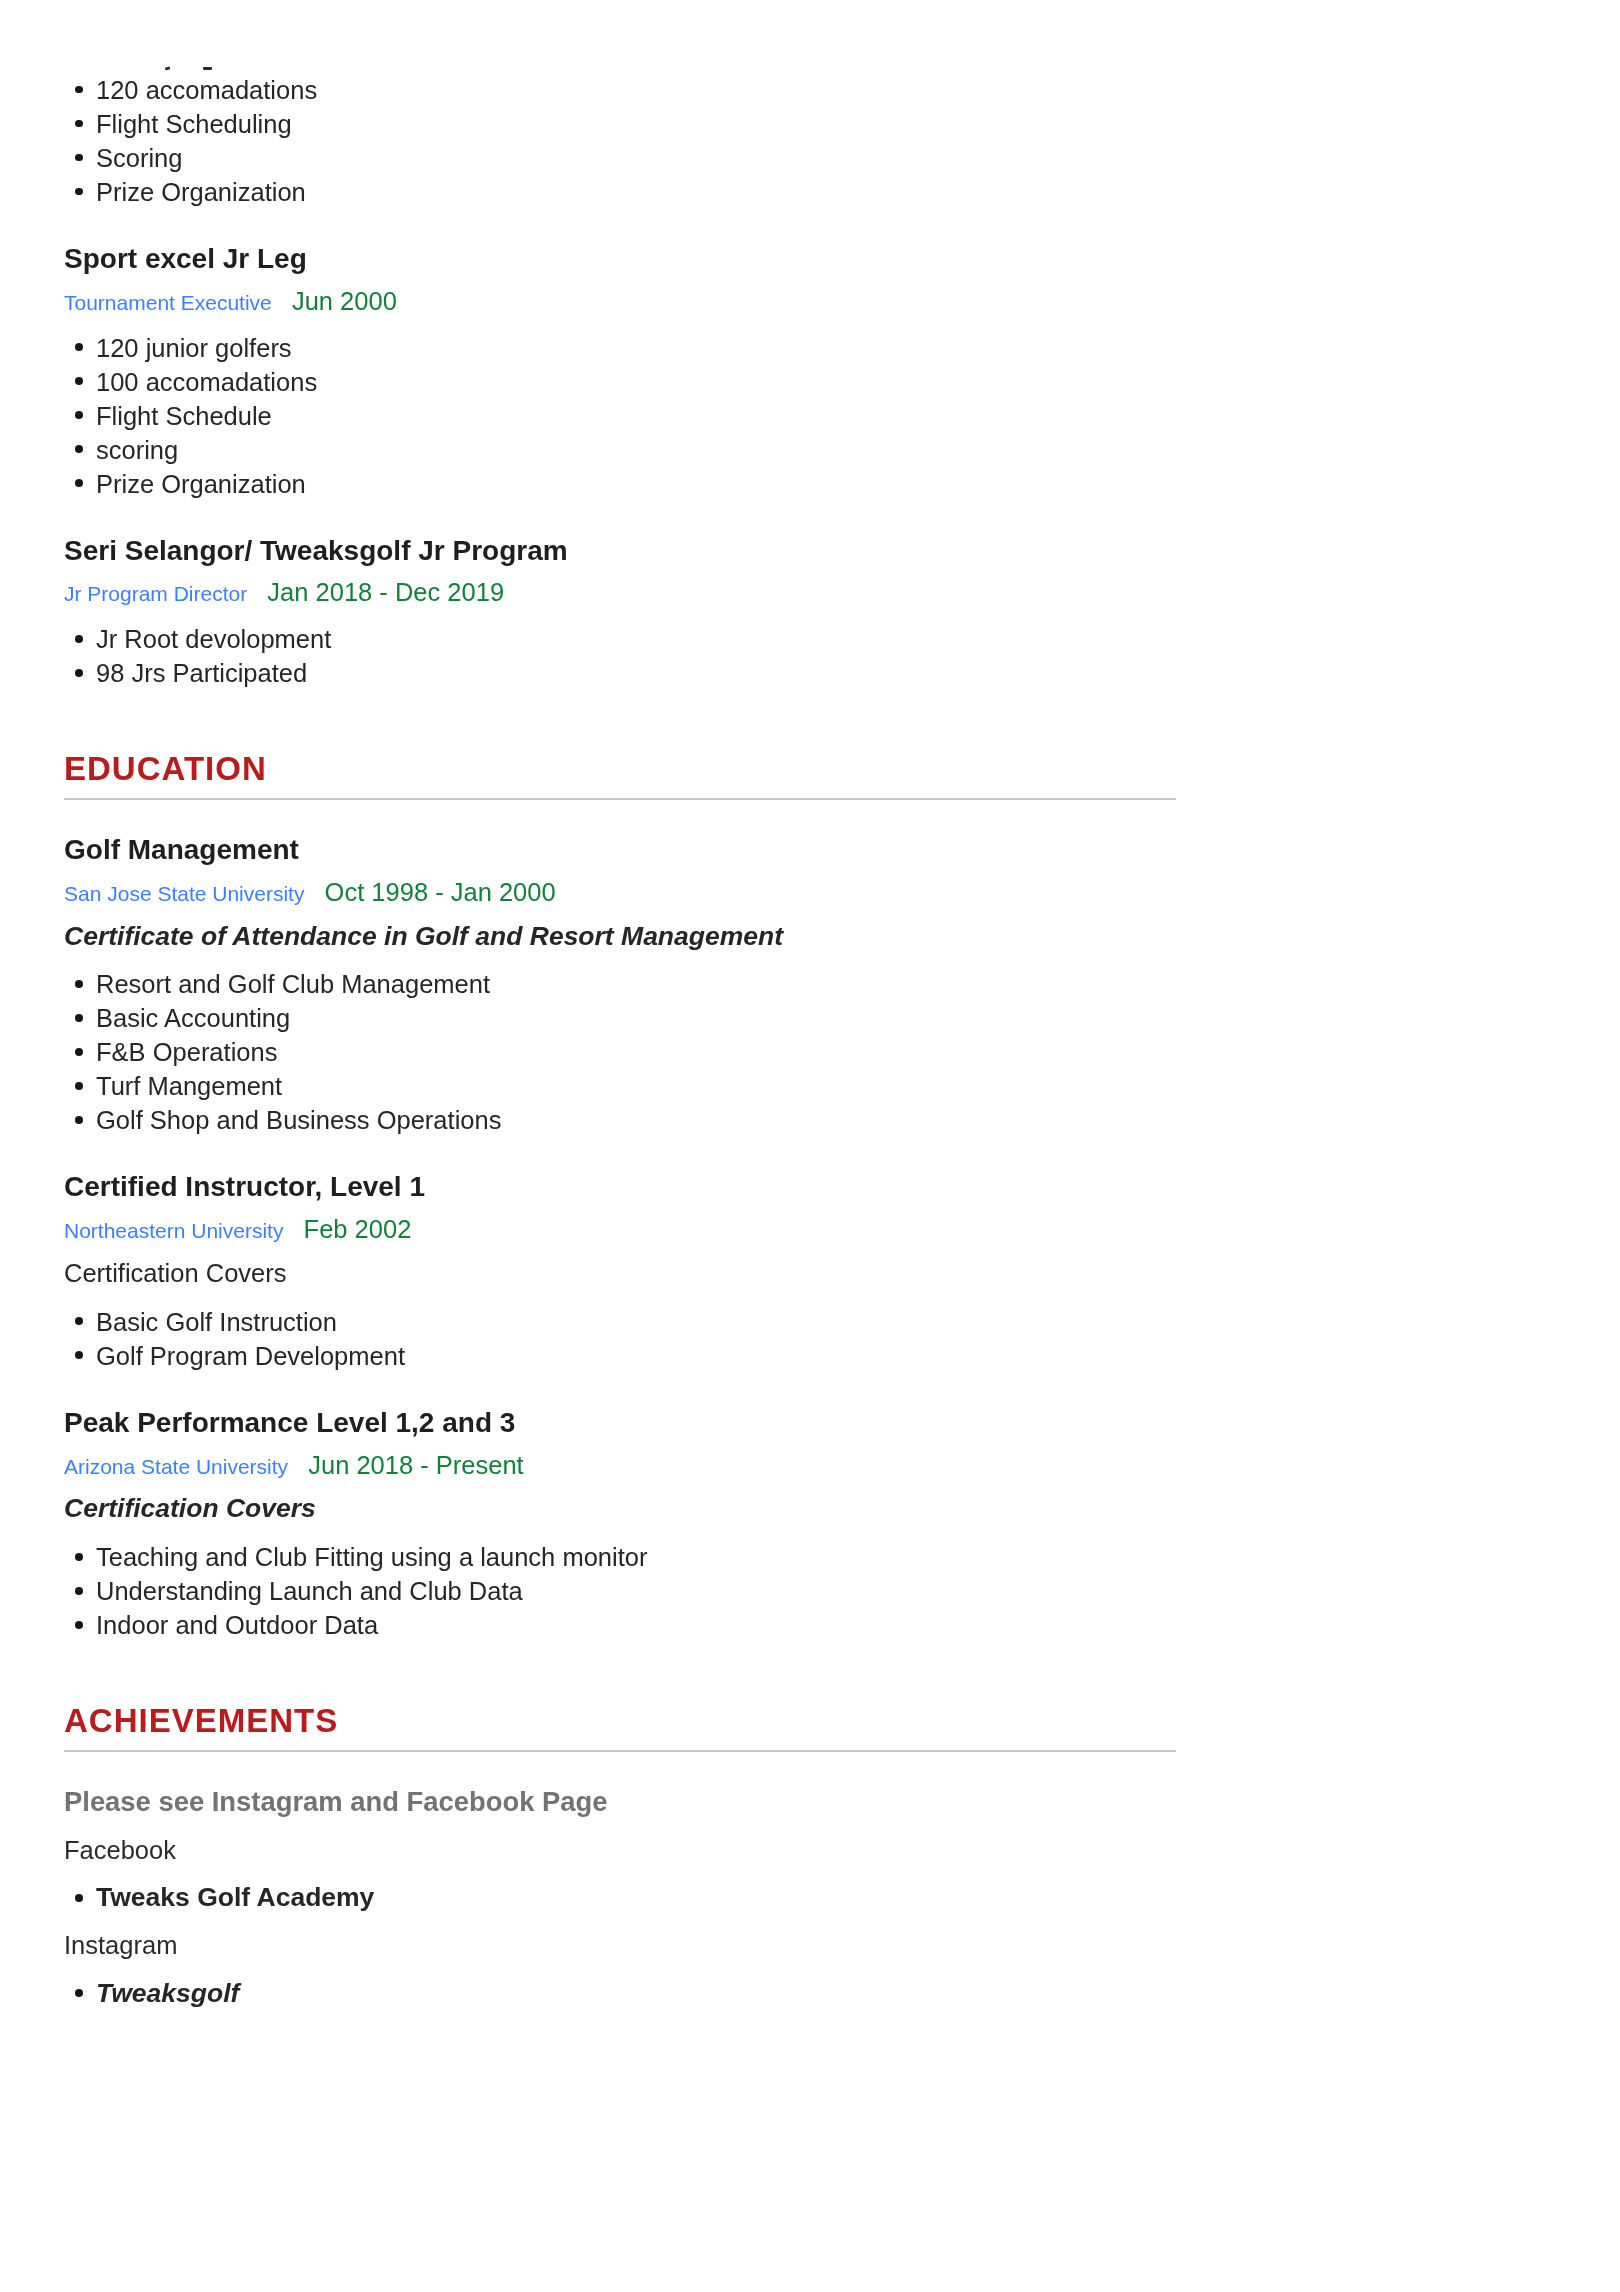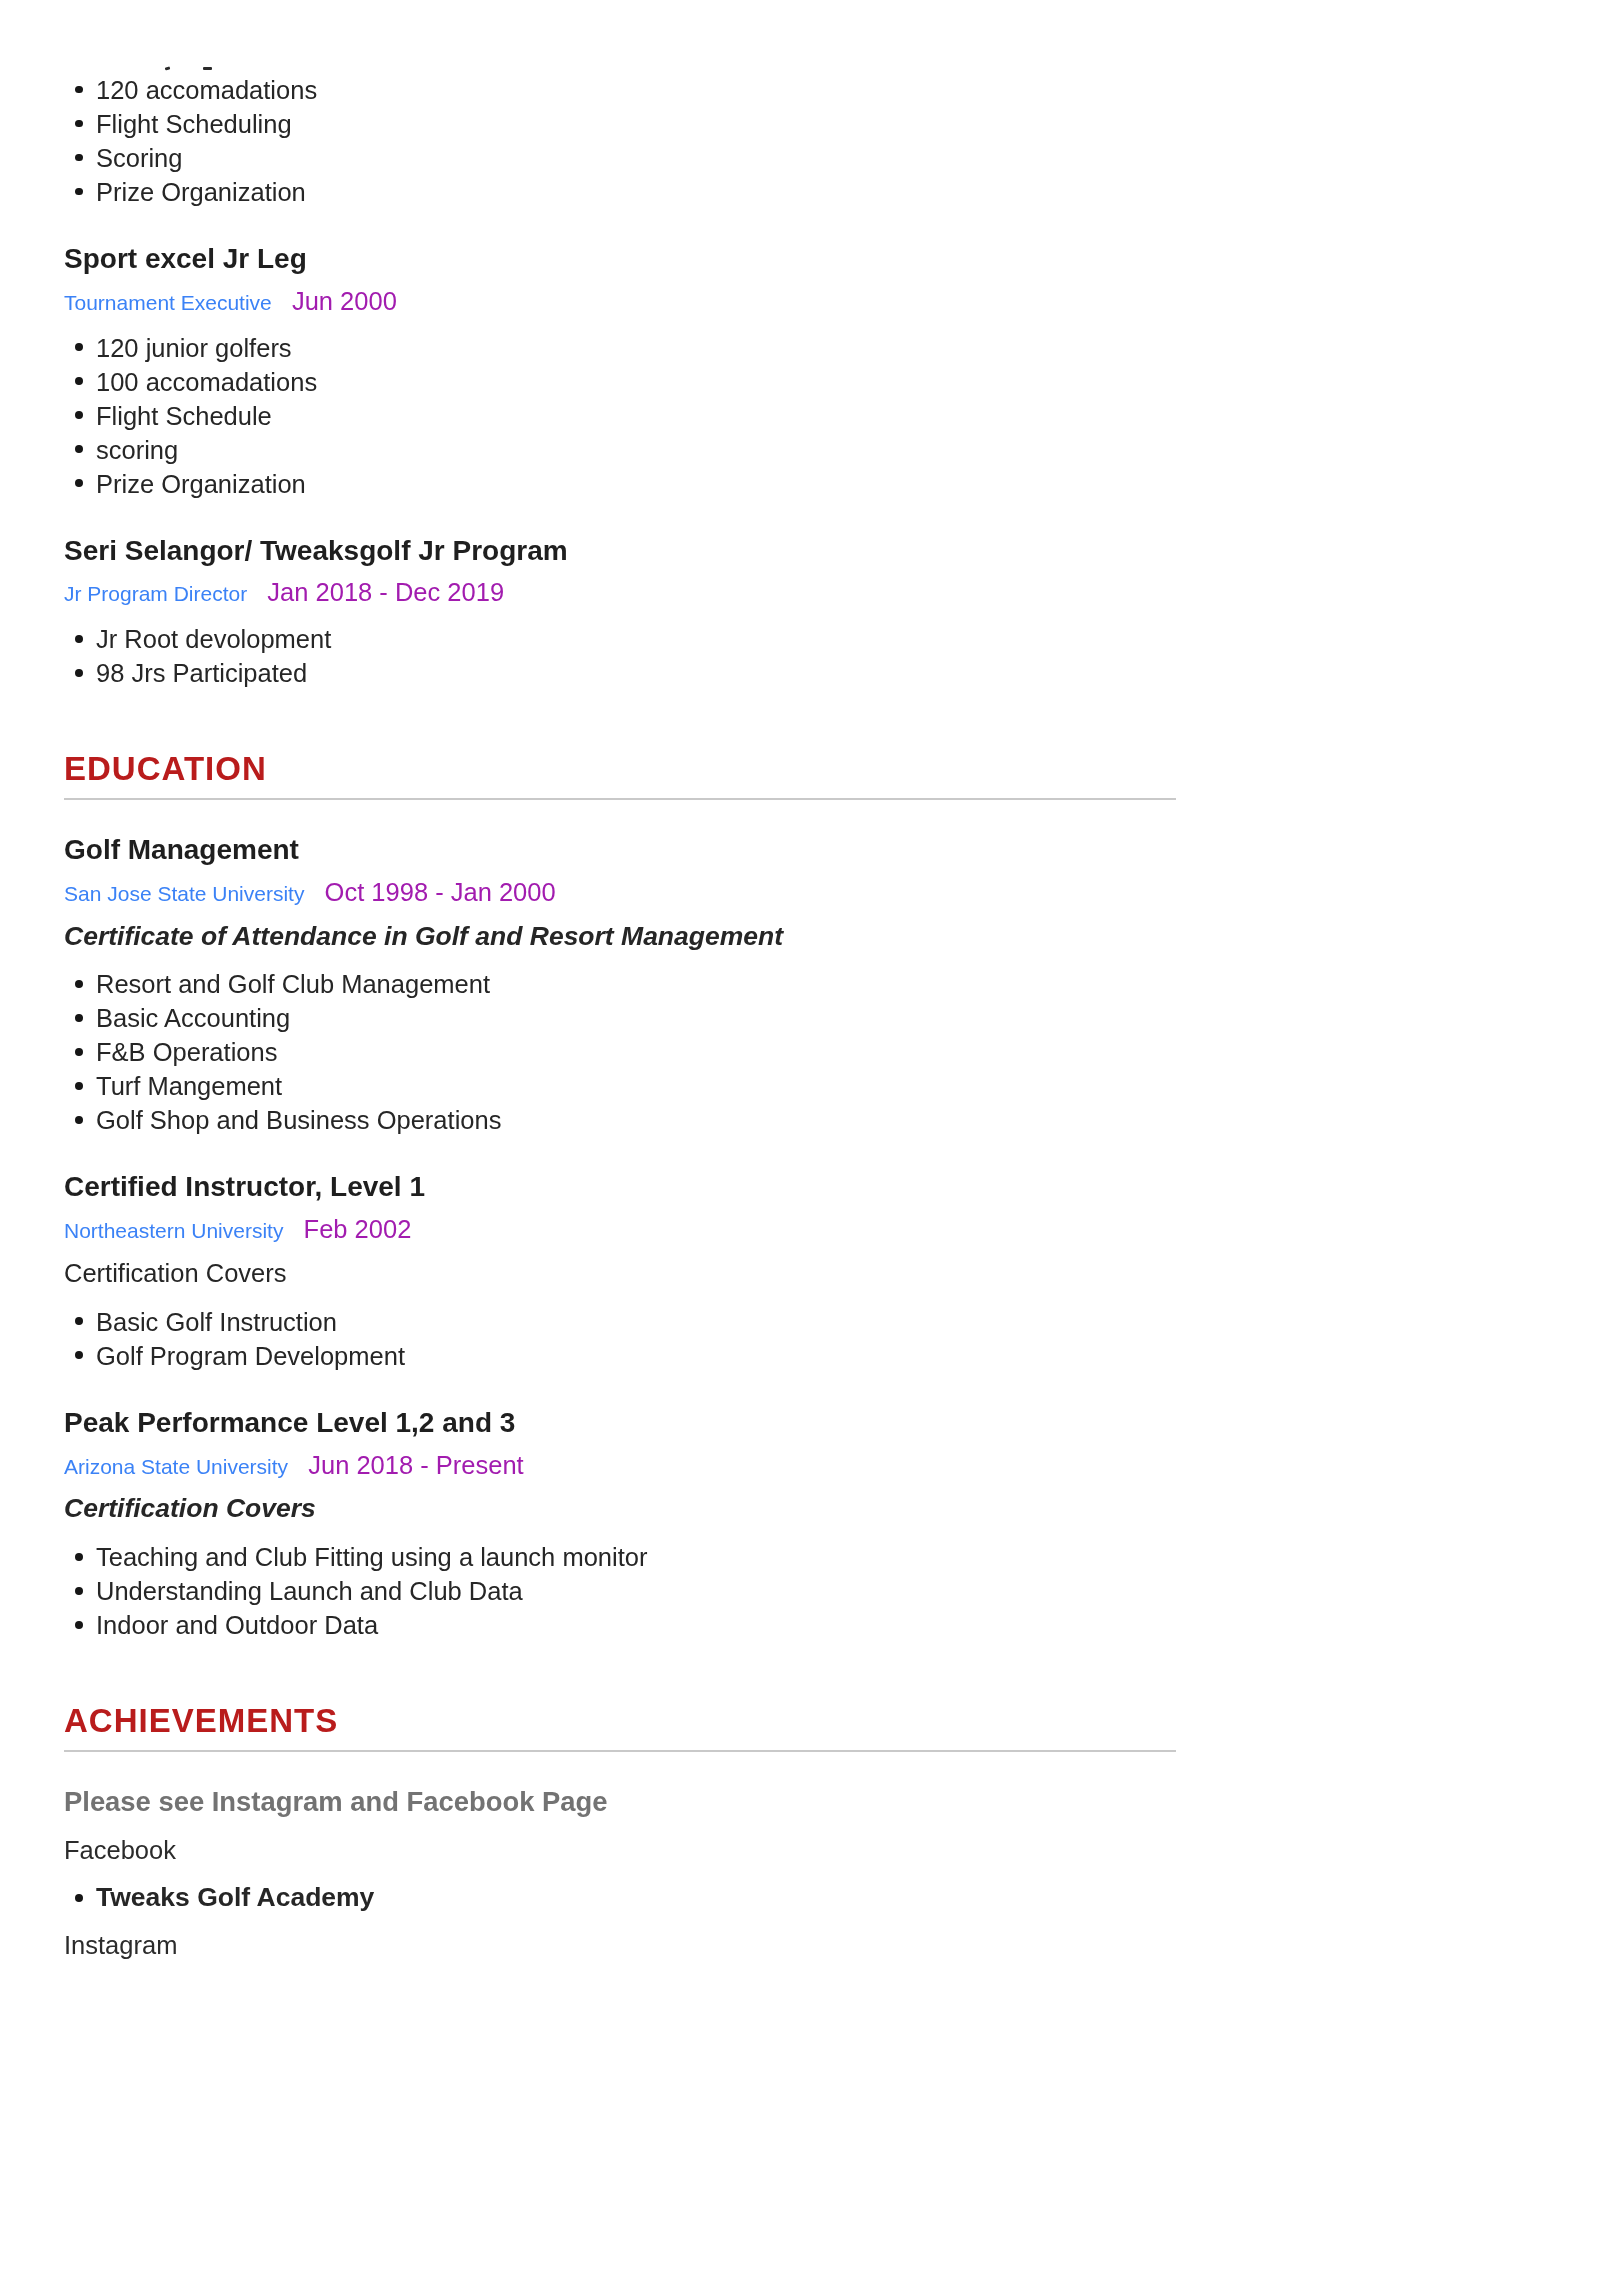--- a/index.html
+++ b/index.html
@@ -51,21 +51,21 @@
   }
   .entry-subline { margin-top: 7.8px; line-height: 33px; }
   .role {
     font-size: 21px;
     font-weight: 400;
     color: #3b82f6;
   }
   .date {
     font-size: 25.5px;
     font-weight: 400;
-    color: #a21caf;
+    color: #15803d;
     margin-left: 15.7px;
   }
   .note { margin-top: 6.9px; line-height: 35px; }
   .note.italic-bold { font-size: 26.5px; font-style: italic; font-weight: 700; }
   .note.plain { font-size: 25.5px; font-weight: 400; }
 
   .section { margin-top: 59px; }
   .section-heading {
     font-size: 33px;
     font-weight: 700;
@@ -198,16 +198,19 @@
     <hr class="section-rule">
 
     <div class="ach-title">Please see Instagram and Facebook Page</div>
 
     <div class="platform-label">Facebook</div>
     <ul class="bullets ach">
       <li>Tweaks Golf Academy</li>
     </ul>
 
     <div class="platform-label">Instagram</div>
+    <ul class="bullets ach italic">
+      <li>Tweaksgolf</li>
+    </ul>
   </section>
 
 </div>
 
 
 </body></html>

